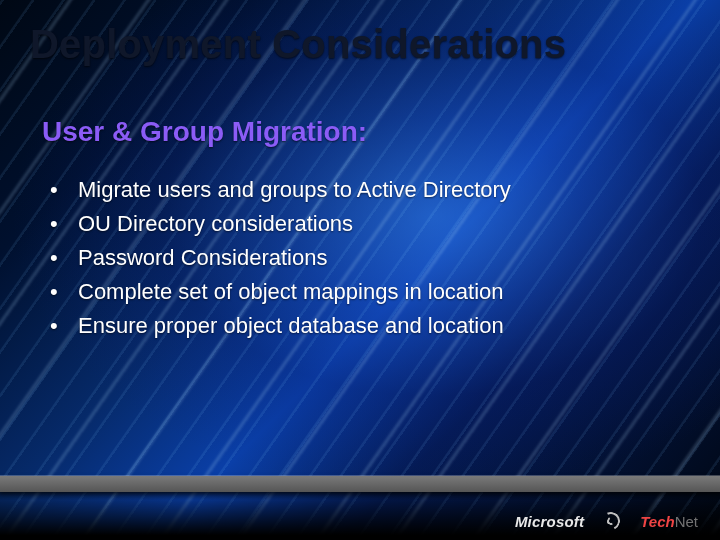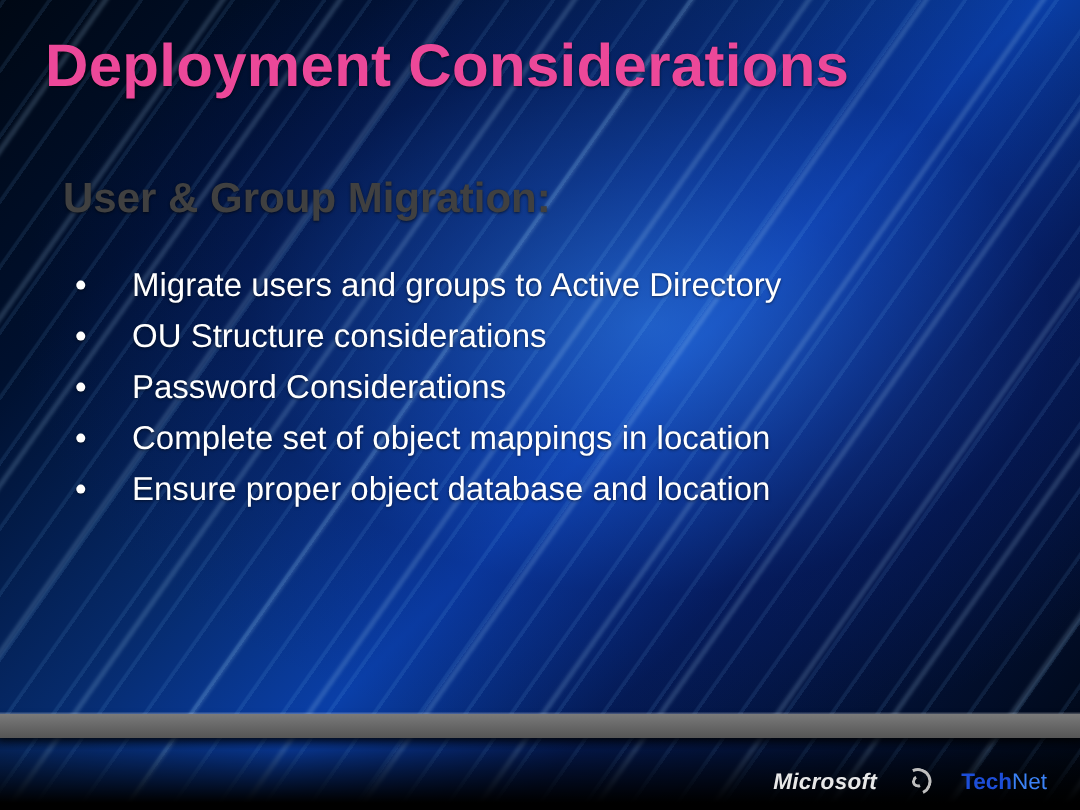--- a/index.html
+++ b/index.html
@@ -53,30 +53,30 @@
     );
     filter: blur(1px);
   }
 
   .title {
     position: absolute;
     left: 30px;
     top: 22px;
     font-size: 40px;
     font-weight: bold;
-    color: #ec4899;
+    color: #0f172a;
     letter-spacing: 0.2px;
     text-shadow: 0 1px 2px rgba(0,0,0,0.6);
   }
   .subtitle {
     position: absolute;
     left: 42px;
     top: 116px;
     font-size: 28px;
-    color: #404040;
+    color: #8b5cf6;
     text-shadow: 0 1px 2px rgba(0,0,0,0.6);
   }
   ul.bullets {
     position: absolute;
     left: 50px;
     top: 174px;
     list-style: none;
     font-size: 22px;
     line-height: 1.45;
     text-shadow: 0 1px 2px rgba(0,0,0,0.55);
@@ -85,21 +85,21 @@
     display: flex;
     align-items: baseline;
     margin-bottom: 2px;
   }
   ul.bullets li .dot {
     width: 28px;
     flex: 0 0 28px;
     text-align: left;
     font-size: 22px;
   }
-  ul.bullets li .txt { flex: 1; margin-left: 10px; }
+  ul.bullets li .txt { flex: 1; }
 
   
   .footer-bar {
     position: absolute;
     left: 0; right: 0;
     bottom: 48px;
     height: 16px;
     background: linear-gradient(#7a7a7a, #555);
     box-shadow: 0 -1px 0 rgba(255,255,255,0.25), 0 2px 4px rgba(0,0,0,0.5);
   }
@@ -131,22 +131,22 @@
     font-weight: 600;
     color: #e8e8e8;
     letter-spacing: 0.2px;
   }
   .technet {
     font-family: "Segoe UI", Arial, sans-serif;
     font-size: 15px;
     font-weight: 700;
     color: #e8e8e8;
   }
-  .technet .tech { color:#1d4ed8; }
-  .technet .net { color:#3b82f6; font-weight:400; }
+  .technet .tech { color:#ef4444;font-style:italic; }
+  .technet .net { color:#737373; font-weight:400; }
   .swirl {
     width: 18px; height: 18px;
     border: 2px solid #bfbfbf;
     border-radius: 50%;
     border-left-color: transparent;
     border-bottom-color: transparent;
     transform: rotate(20deg);
     position: relative;
     margin-right: 2px;
   }
@@ -164,21 +164,21 @@
 <h1 class="title">Deployment Considerations</h1>
 <h2 class="subtitle">User &amp; Group Migration:</h2>
 
 <ul class="bullets">
   <li>
     <span class="dot">•</span>
     <span class="txt">Migrate users and groups to Active Directory</span>
   </li>
   <li>
     <span class="dot">•</span>
-    <span class="txt">OU Structure considerations</span>
+    <span class="txt">OU Directory considerations</span>
   </li>
   <li>
     <span class="dot">•</span>
     <span class="txt">Password Considerations</span>
   </li>
   <li>
     <span class="dot">•</span>
     <span class="txt">Complete set of object mappings in location</span>
   </li>
   <li>

